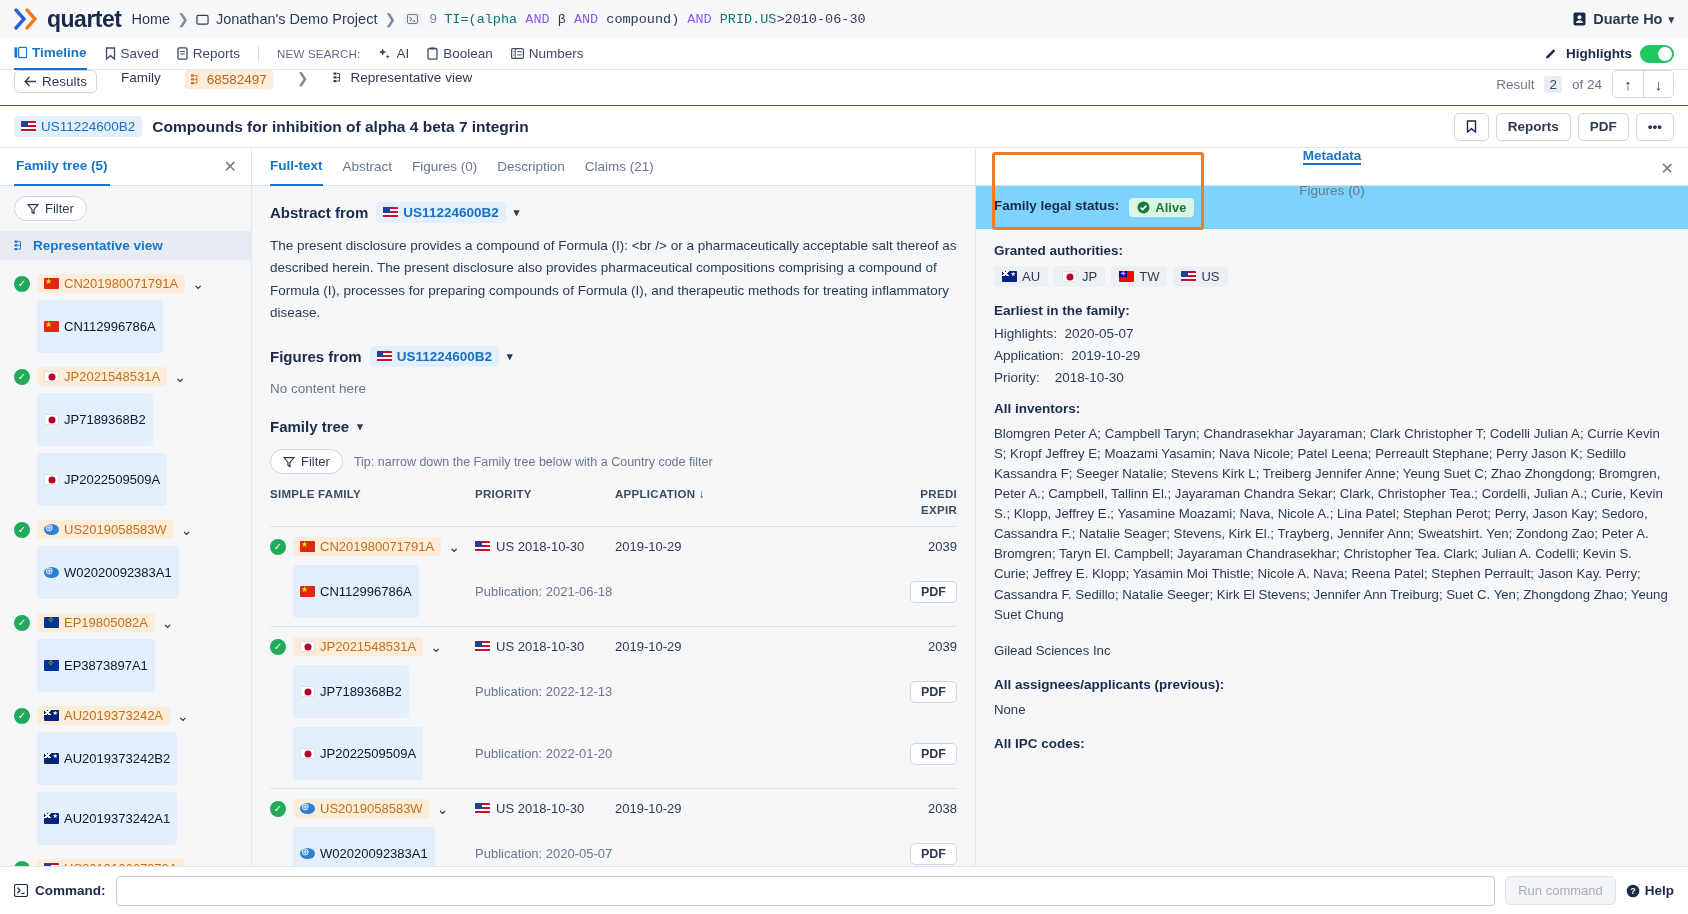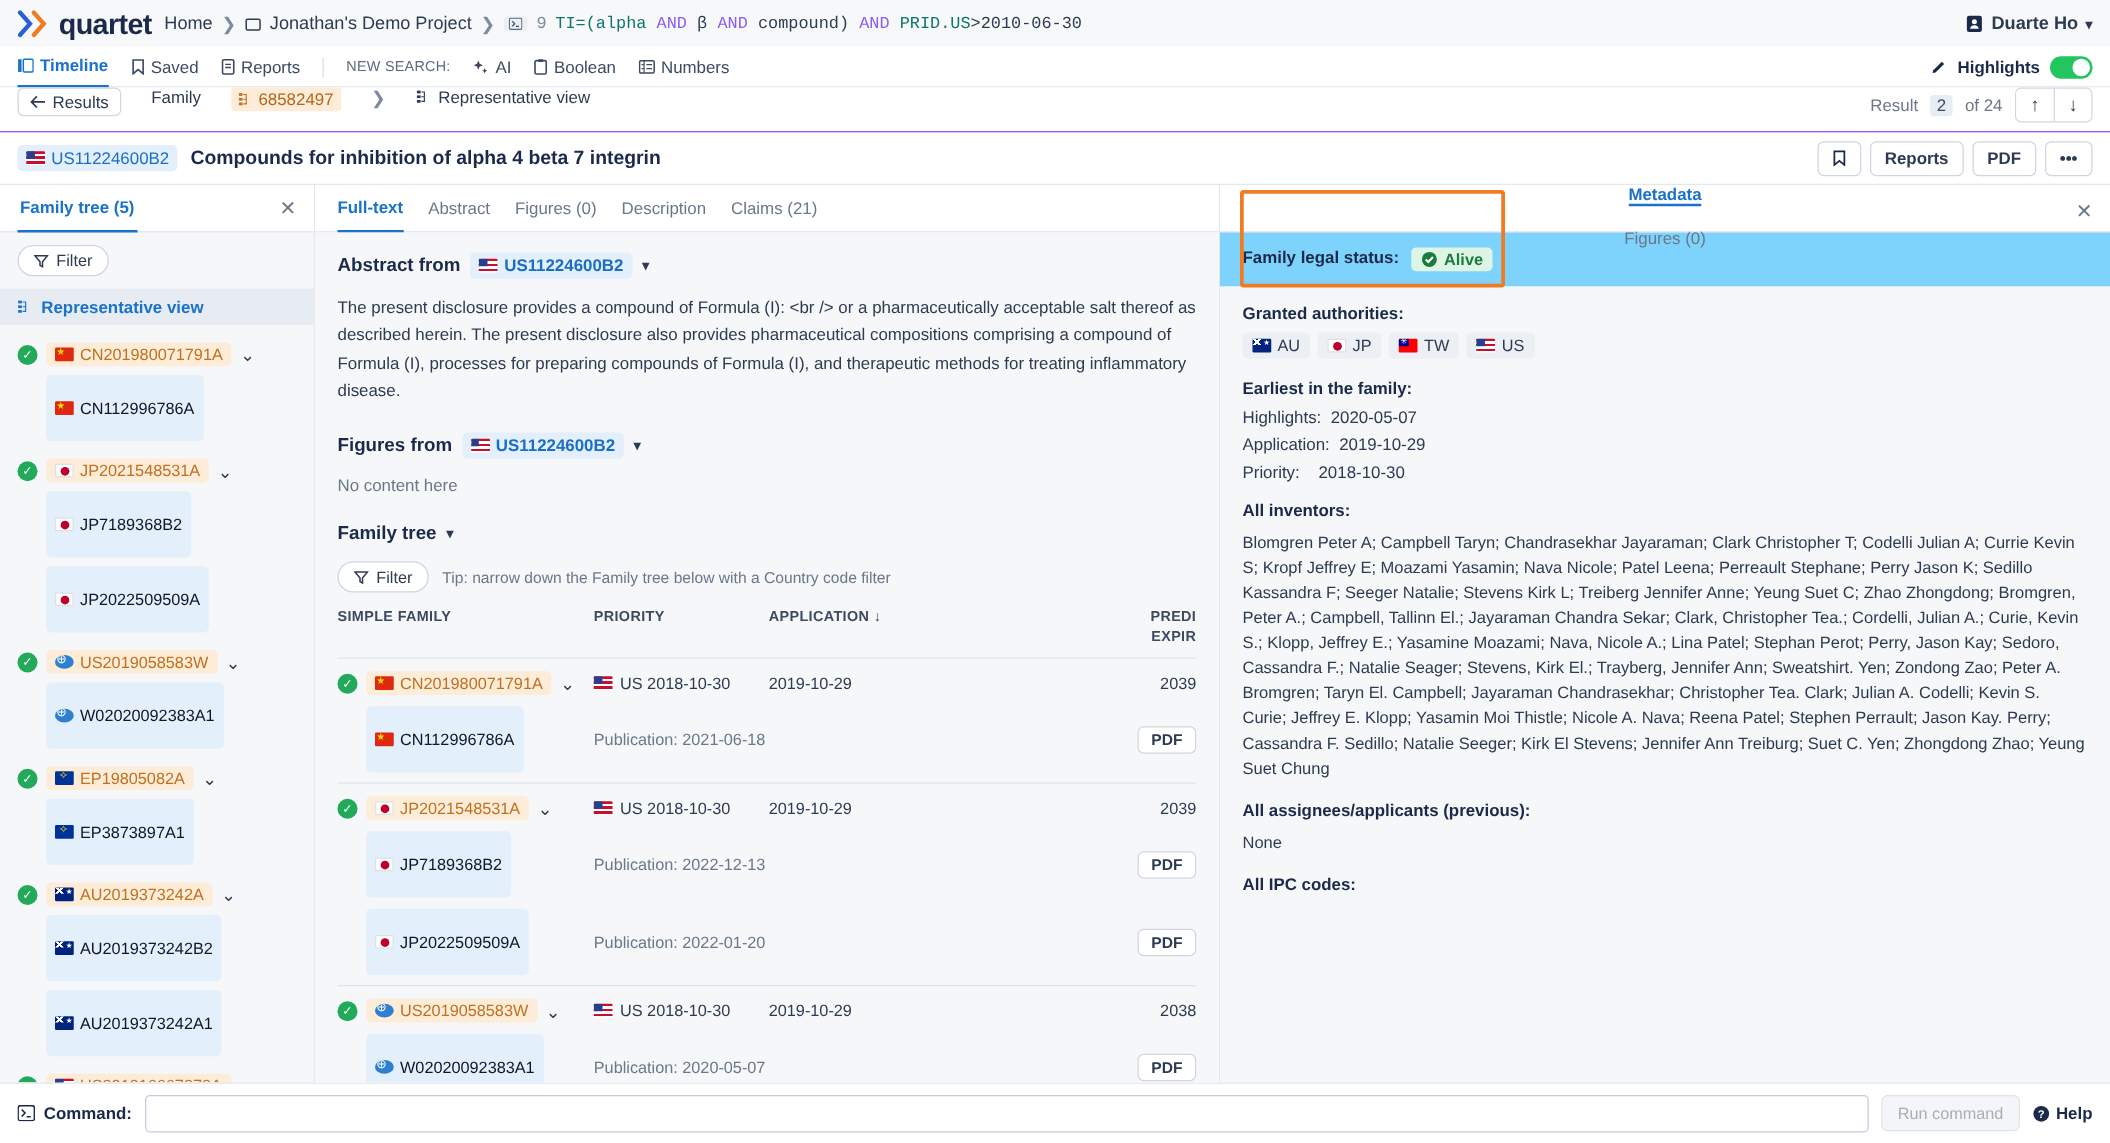--- a/index.html
+++ b/index.html
@@ -734,20 +734,21 @@
           <div class="kv">
             <span>Priority:</span>&nbsp;&nbsp;&nbsp;
             <span>2018-10-30</span>
           </div>
         </div>
         <div class="rblock">
           <div class="rlabel">All inventors:</div>
           <div class="rtext">Blomgren Peter A; Campbell Taryn; Chandrasekhar Jayaraman; Clark Christopher T; Codelli Julian A; Currie Kevin S; Kropf Jeffrey E; Moazami Yasamin; Nava Nicole; Patel Leena; Perreault Stephane; Perry Jason K; Sedillo Kassandra F; Seeger Natalie; Stevens Kirk L; Treiberg Jennifer Anne; Yeung Suet C; Zhao Zhongdong; Bromgren, Peter A.; Campbell, Tallinn El.; Jayaraman Chandra Sekar; Clark, Christopher Tea.; Cordelli, Julian A.; Curie, Kevin S.; Klopp, Jeffrey E.; Yasamine Moazami; Nava, Nicole A.; Lina Patel; Stephan Perot; Perry, Jason Kay; Sedoro, Cassandra F.; Natalie Seager; Stevens, Kirk El.; Trayberg, Jennifer Ann; Sweatshirt. Yen; Zondong Zao; Peter A. Bromgren; Taryn El. Campbell; Jayaraman Chandrasekhar; Christopher Tea. Clark; Julian A. Codelli; Kevin S. Curie; Jeffrey E. Klopp; Yasamin Moi Thistle; Nicole A. Nava; Reena Patel; Stephen Perrault; Jason Kay. Perry; Cassandra F. Sedillo; Natalie Seeger; Kirk El Stevens; Jennifer Ann Treiburg; Suet C. Yen; Zhongdong Zhao; Yeung Suet Chung</div>
         </div>
         <div class="rblock">
+          <div class="rtext">Gilead Sciences Inc</div>
         </div>
         <div class="rblock">
           <div class="rlabel">All assignees/applicants (previous):</div>
           <div class="rtext muted">None</div>
         </div>
         <div class="rblock">
           <div class="rlabel">All IPC codes:</div>
         </div>
       </div>
     </div>

